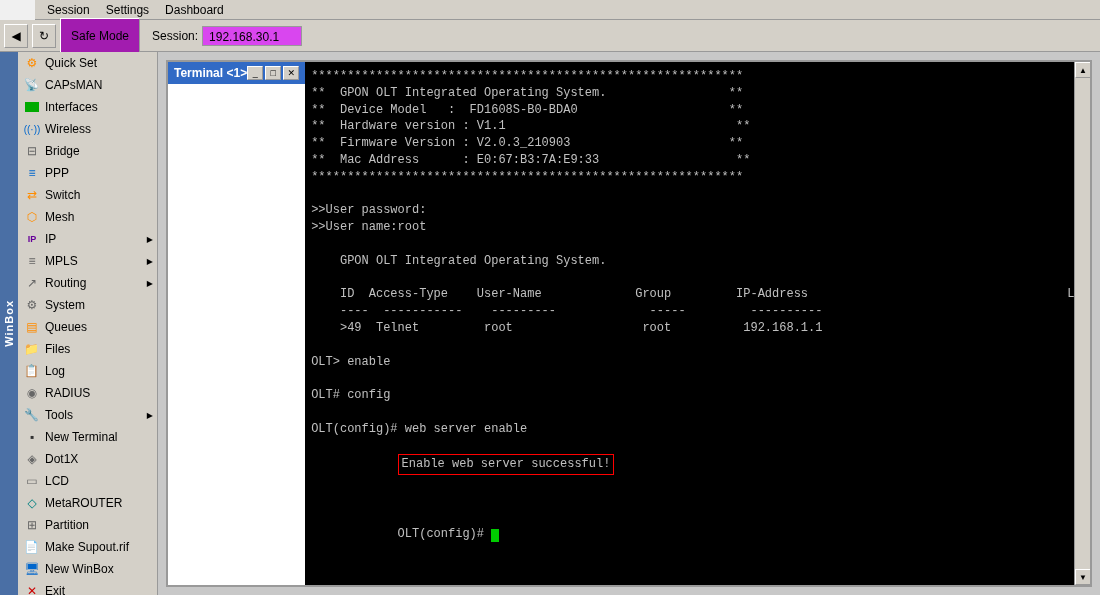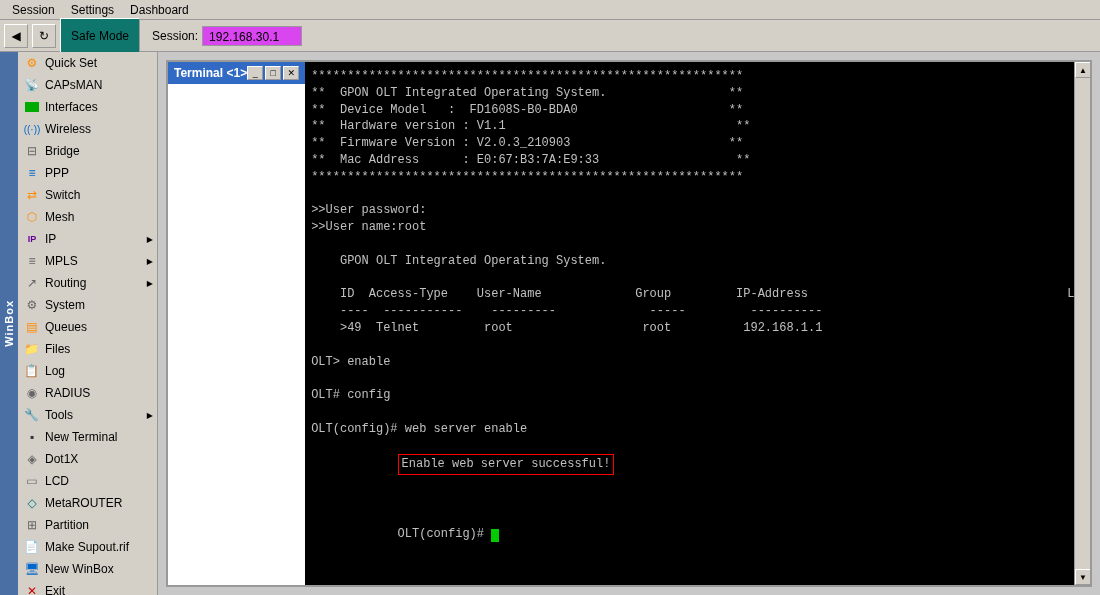--- a/index.html
+++ b/index.html
@@ -13,20 +13,21 @@
     }
 
     
     .menu-bar {
       background: #d4d0c8;
       border-bottom: 1px solid #999;
       display: flex;
       align-items: center;
       height: 20px;
       padding: 0 4px;
+      margin-left: 35px;
     }
     .menu-item {
       padding: 2px 8px;
       cursor: pointer;
       font-size: 12px;
     }
 
     
     .toolbar {
       background: #d4d0c8;
@@ -44,21 +45,21 @@
       border-left-color: #fff;
       width: 24px;
       height: 24px;
       cursor: pointer;
       display: flex;
       align-items: center;
       justify-content: center;
       font-size: 12px;
     }
     .safe-mode-btn {
-      background: #0f766e;
+      background: #a21caf;
       border: 1px solid #999;
       border-top-color: #fff;
       border-left-color: #fff;
       padding: 2px 10px;
       cursor: pointer;
       font-size: 12px;
       height: 36px;
     }
     .session-label {
       font-size: 12px;

